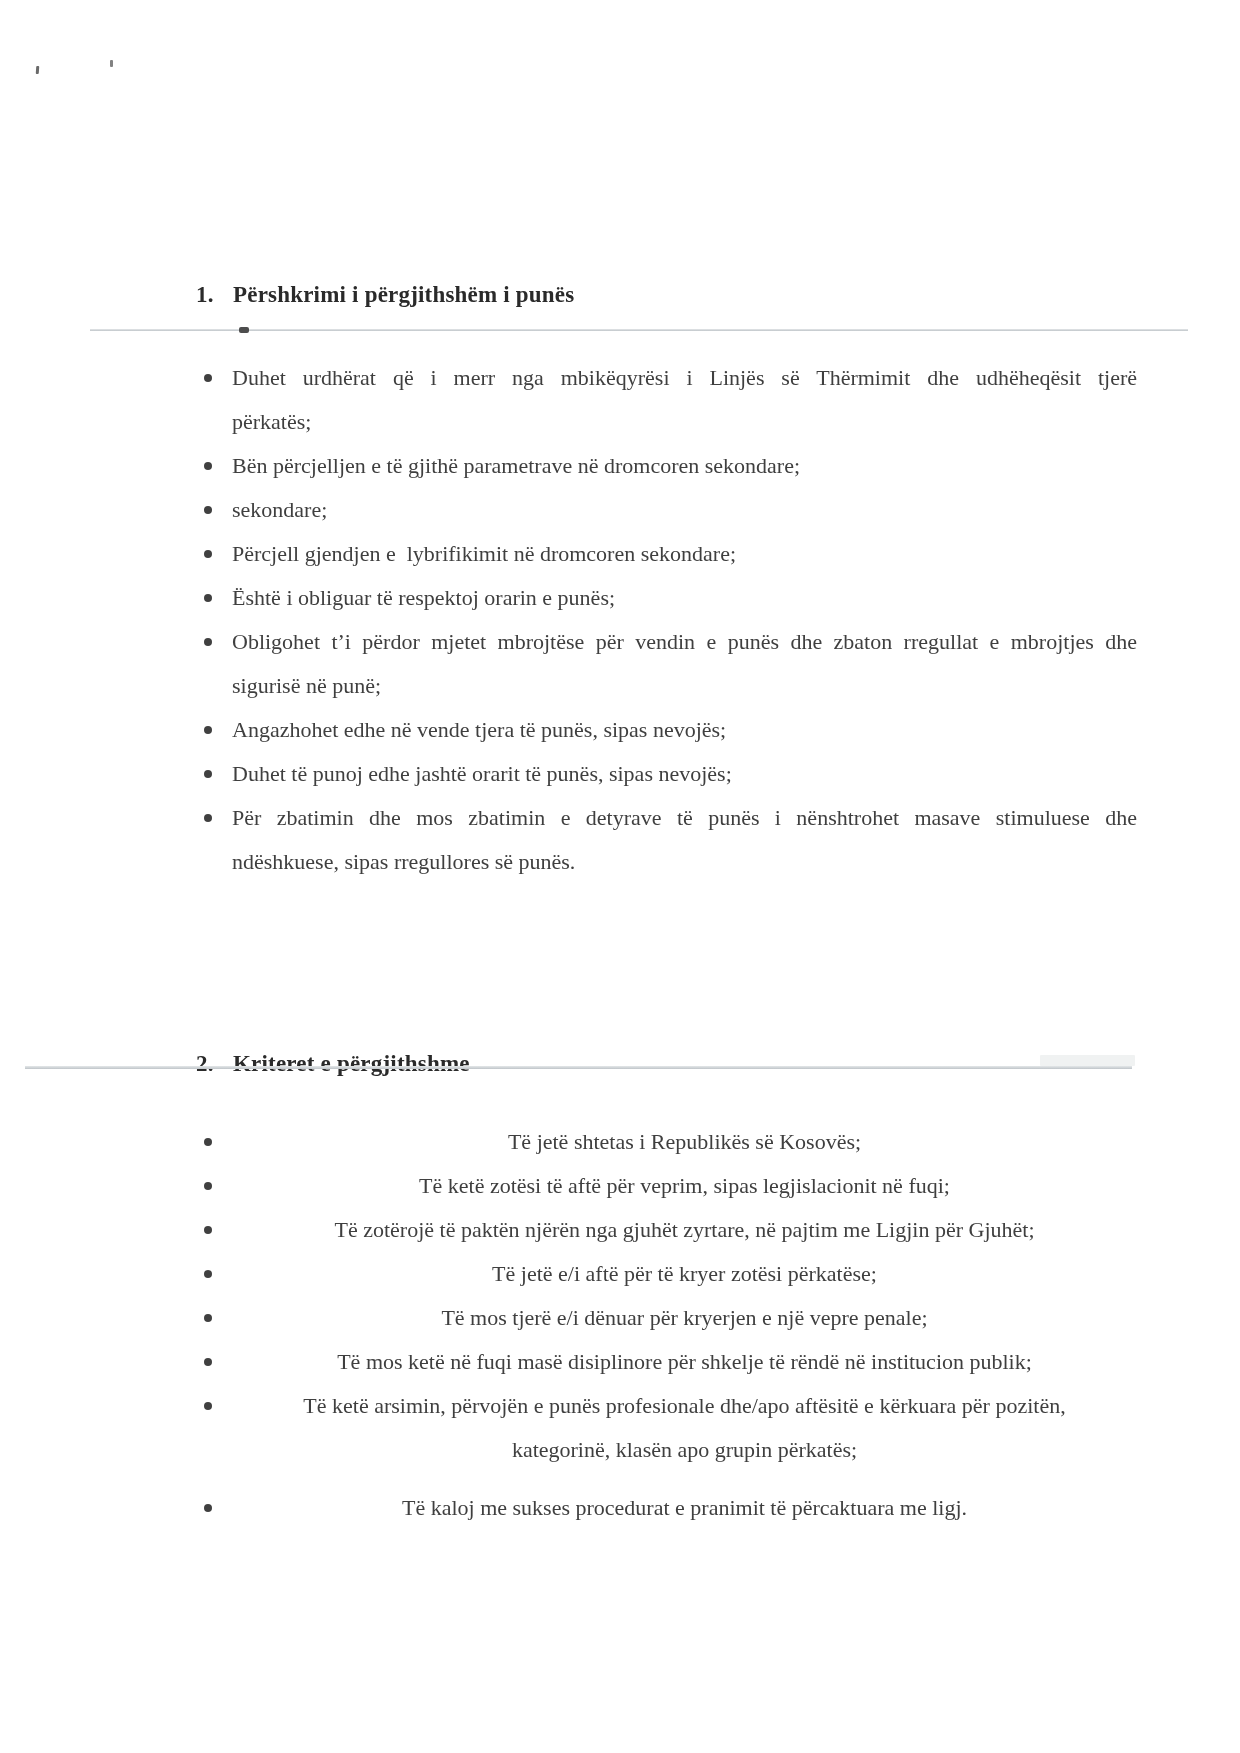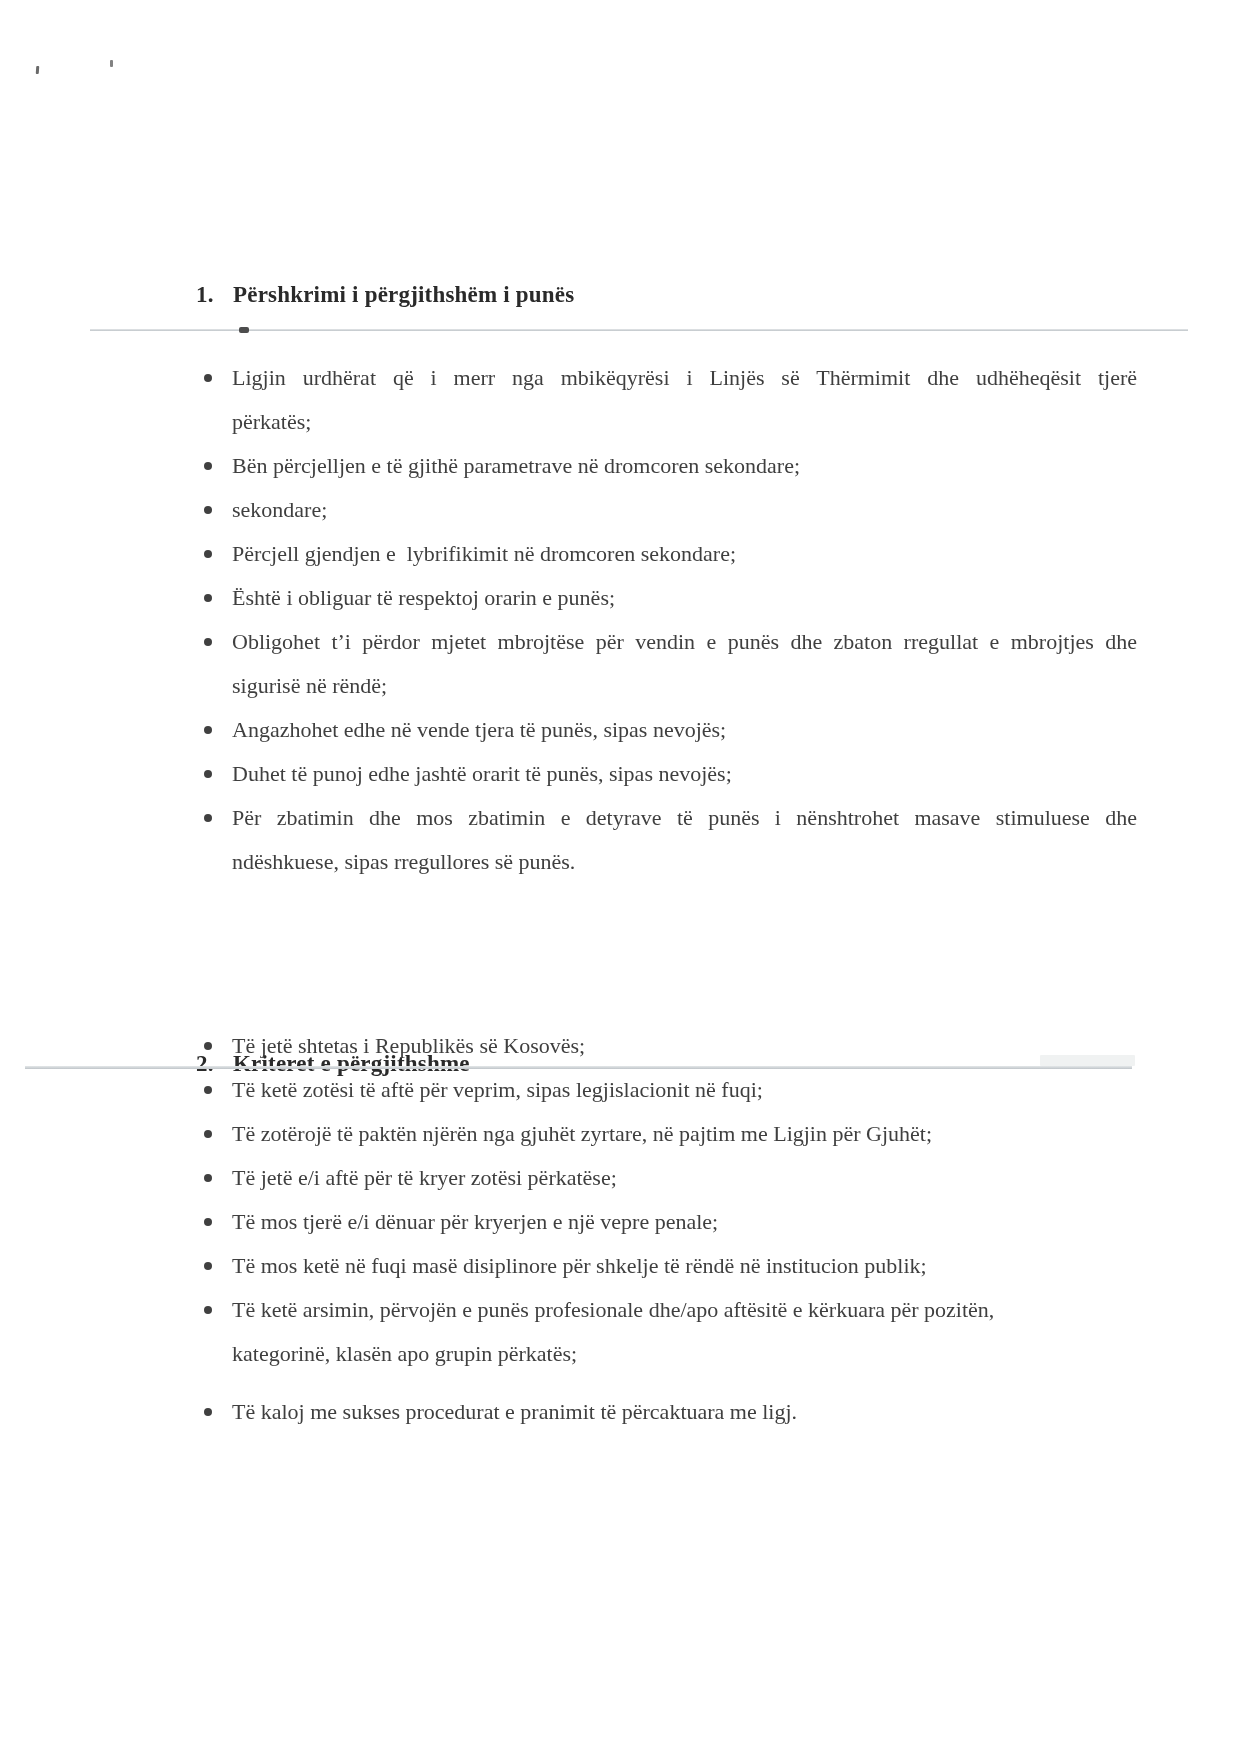--- a/index.html
+++ b/index.html
@@ -50,21 +50,21 @@
     position: absolute;
     left: 203px;
     width: 934px;
     margin: 0;
     padding: 0;
     list-style: none;
     font-size: 22px;
     line-height: 44px;
   }
   #list-1 { top: 356px; }
-  #list-2 { top: 1024px; }
+  #list-2 { top: 1120px; text-align: center; }
 
   .list li { position: relative; padding-left: 29px; }
   .list li::before {
     content: "";
     position: absolute;
     left: 1px;
     top: 18px;
     width: 8px;
     height: 8px;
     border-radius: 50%;
@@ -91,38 +91,38 @@
   <h2 class="heading" id="heading-1">
     <span class="num">1.</span>
     <span class="title">Përshkrimi i përgjithshëm i punës</span>
   </h2>
 
   <div class="divider" id="divider-1"></div>
   <span class="speck" id="speck-3"></span>
 
   <ul class="list justify" id="list-1">
       <li>
-        <span class="line">Ligjin urdhërat që i merr nga mbikëqyrësi i Linjës së Thërmimit dhe udhëheqësit tjerë</span>
+        <span class="line">Duhet urdhërat që i merr nga mbikëqyrësi i Linjës së Thërmimit dhe udhëheqësit tjerë</span>
         <span class="line">përkatës;</span>
       </li>
       <li>
         <span class="line">Bën përcjelljen e të gjithë parametrave në dromcoren sekondare;</span>
       </li>
       <li>
         <span class="line">sekondare;</span>
       </li>
       <li>
         <span class="line">Përcjell gjendjen e  lybrifikimit në dromcoren sekondare;</span>
       </li>
       <li>
         <span class="line">Është i obliguar të respektoj orarin e punës;</span>
       </li>
       <li>
         <span class="line">Obligohet t’i përdor mjetet mbrojtëse për vendin e punës dhe zbaton rregullat e mbrojtjes dhe</span>
-        <span class="line">sigurisë në rëndë;</span>
+        <span class="line">sigurisë në punë;</span>
       </li>
       <li>
         <span class="line">Angazhohet edhe në vende tjera të punës, sipas nevojës;</span>
       </li>
       <li>
         <span class="line">Duhet të punoj edhe jashtë orarit të punës, sipas nevojës;</span>
       </li>
       <li>
         <span class="line">Për zbatimin dhe mos zbatimin e detyrave të punës i nënshtrohet masave stimuluese dhe</span>
         <span class="line">ndëshkuese, sipas rregullores së punës.</span>

